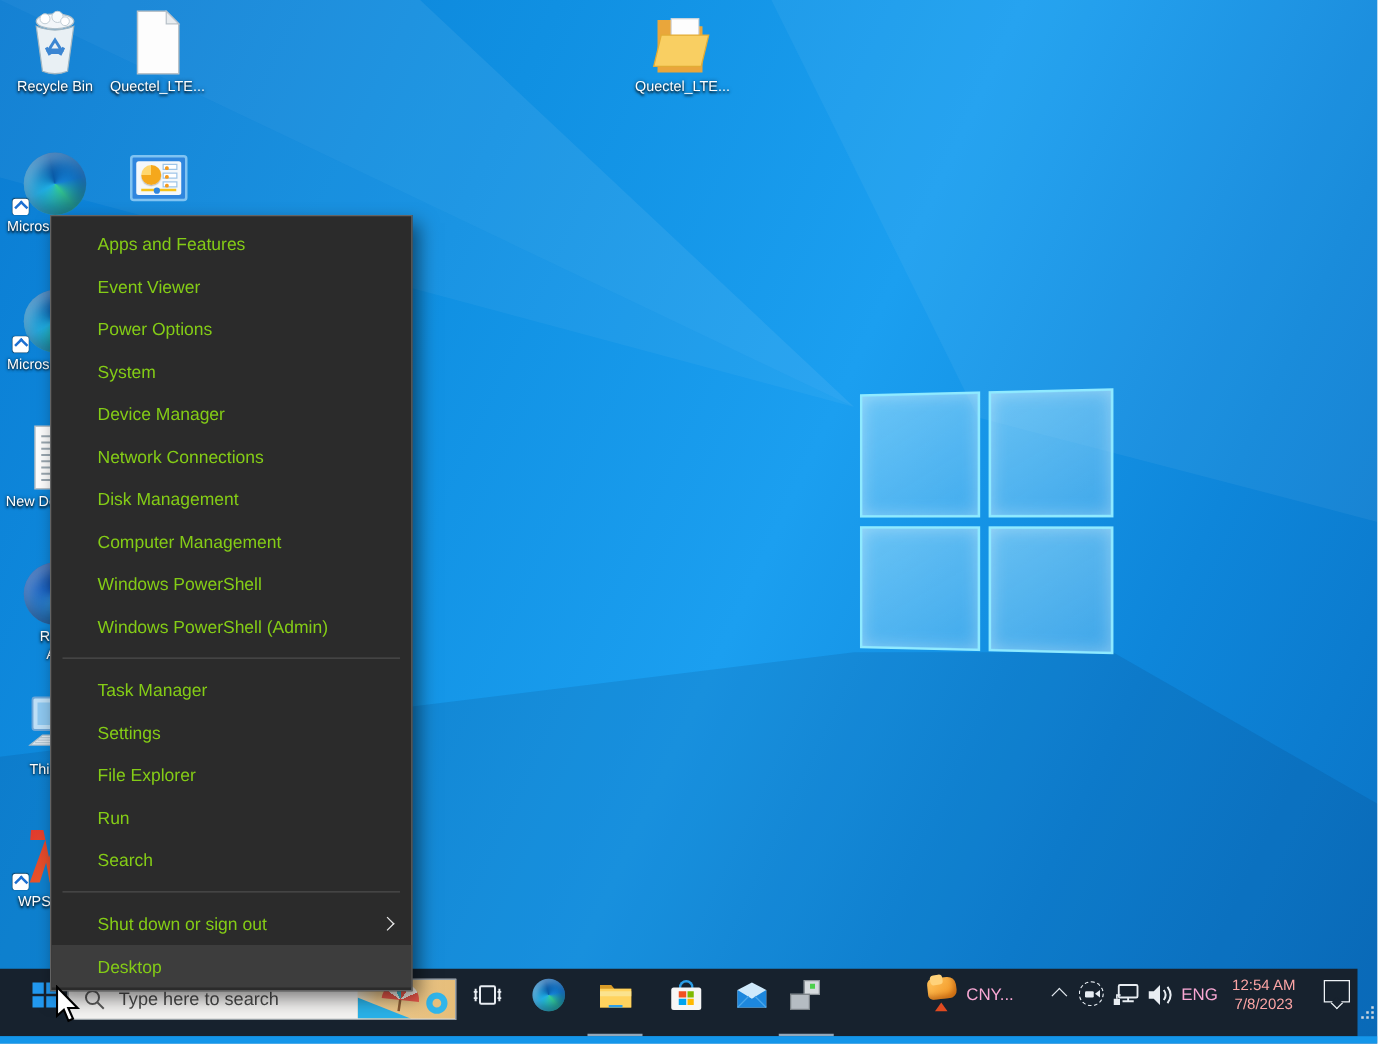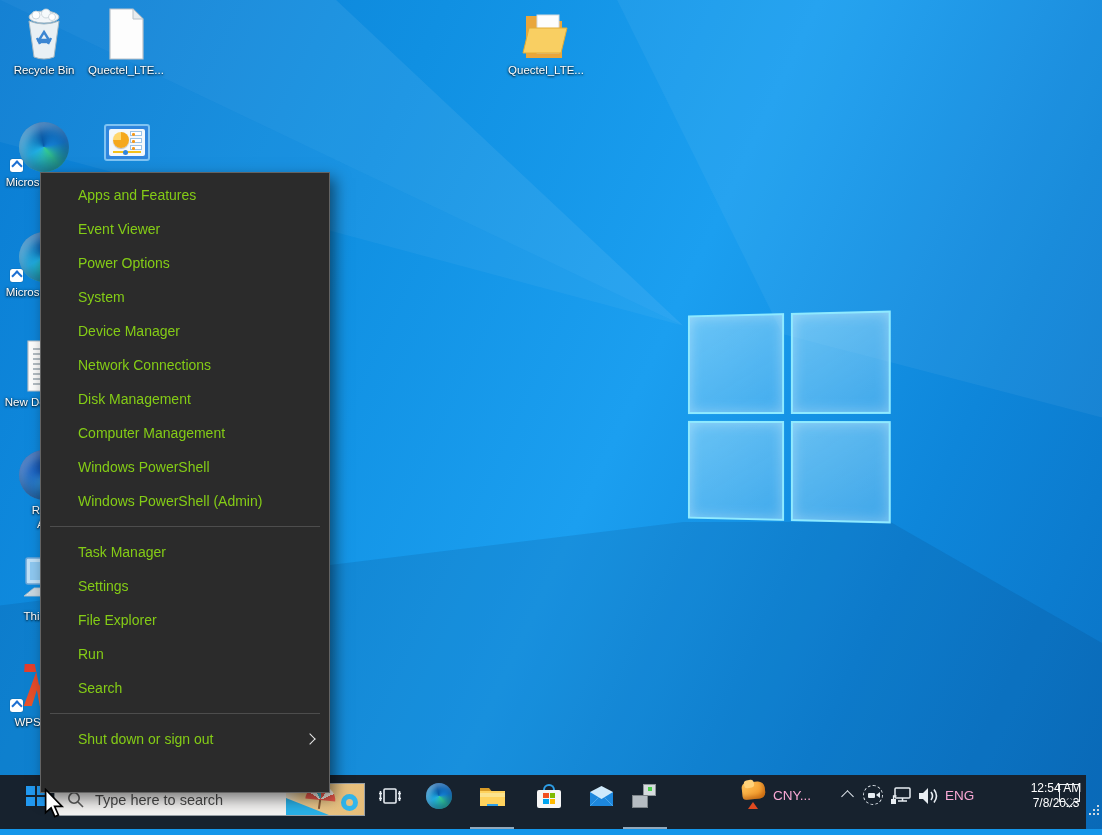--- a/index.html
+++ b/index.html
@@ -128,22 +128,22 @@
                       background:#ffd27a; transform:rotate(-10deg); }
   .stockicon .tri { position:absolute; left:6px; top:21px; width:0; height:0;
                     border-left:5px solid transparent; border-right:5px solid transparent;
                     border-bottom:7px solid #e04a20; }
   .meetnow { position:absolute; left:863px; top:10px; width:20px; height:20px; border-radius:50%;
              border:1.5px dashed #e6ecf2; }
   .meetnow .cam { position:absolute; left:4px; top:6.5px; width:7px; height:5.5px; background:#e6ecf2; border-radius:1px; }
   .meetnow .camtri { position:absolute; left:11.5px; top:6px; width:0; height:0;
                      border-top:3.2px solid transparent; border-bottom:3.2px solid transparent;
                      border-right:4.5px solid #e6ecf2; }
-  .clock { position:absolute; left:980px; top:0; width:62px; height:41px; color:#ffffff; font-size:12px;
-           display:flex; flex-direction:column; align-items:center; justify-content:center; line-height:15px;margin-left:45px; }
+  .clock { position:absolute; left:980px; top:0; width:62px; height:41px; color:#fca5a5; font-size:12px;
+           display:flex; flex-direction:column; align-items:center; justify-content:center; line-height:15px; }
   .actioncenter { position:absolute; left:1059px; top:9px; width:21px; height:18px;
                   border:1.7px solid #eef2f6; background:transparent; }
   .actioncenter .tail { position:absolute; left:6px; bottom:-4.6px; width:7px; height:7px; background:#17222e;
                         border-right:1.7px solid #eef2f6; border-bottom:1.7px solid #eef2f6; transform:rotate(45deg); }
   .cornerdots { position:absolute; left:1087px; top:30px; width:14px; height:14px; }
   .cornerdots i { position:absolute; width:2px; height:2px; background:#cfd8e0; }
 
   #cursor { position:absolute; left:42px; top:788px; z-index:100; }
 
   svg { display:block; }
@@ -331,20 +331,23 @@
         <span>Run</span>
       </div>
     <div class="mi">
         <span>Search</span>
       </div>
     <div class="msep"></div>
     <div class="mi">
       <span>Shut down or sign out</span>
       <span class="chev"></span>
     </div>
+    <div class="mi hl">
+        <span>Desktop</span>
+      </div>
   </div>
 
   <div id="taskbar">
 
     <div class="tbtn" style="left:0;width:48px">
       <div class="startflag">
           <i></i>
           <i></i>
           <i></i>
           <i></i>

